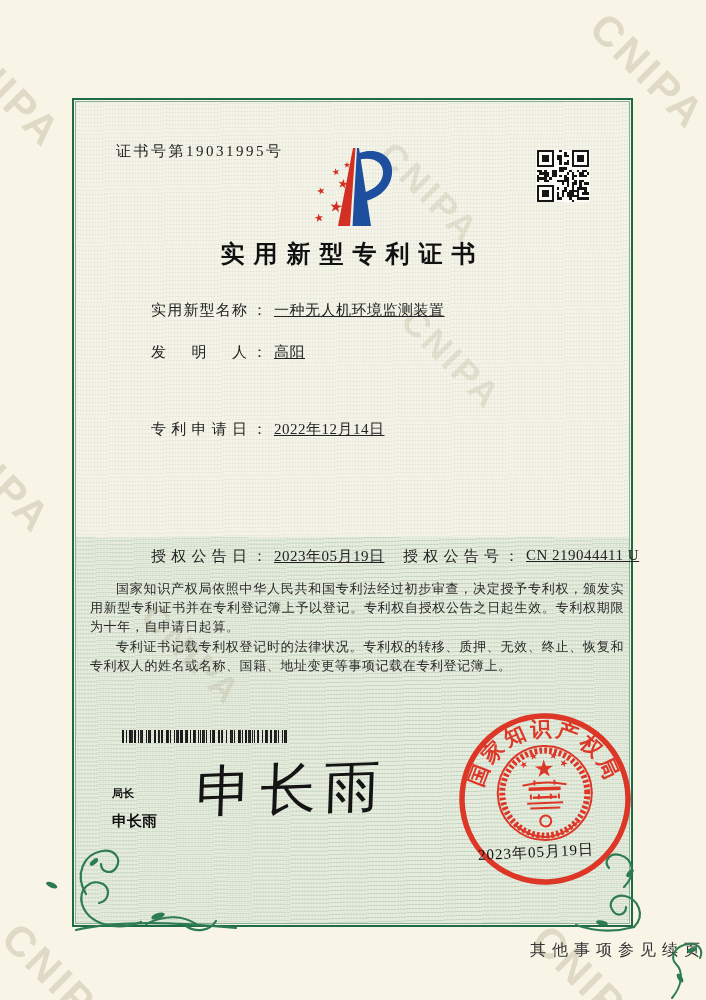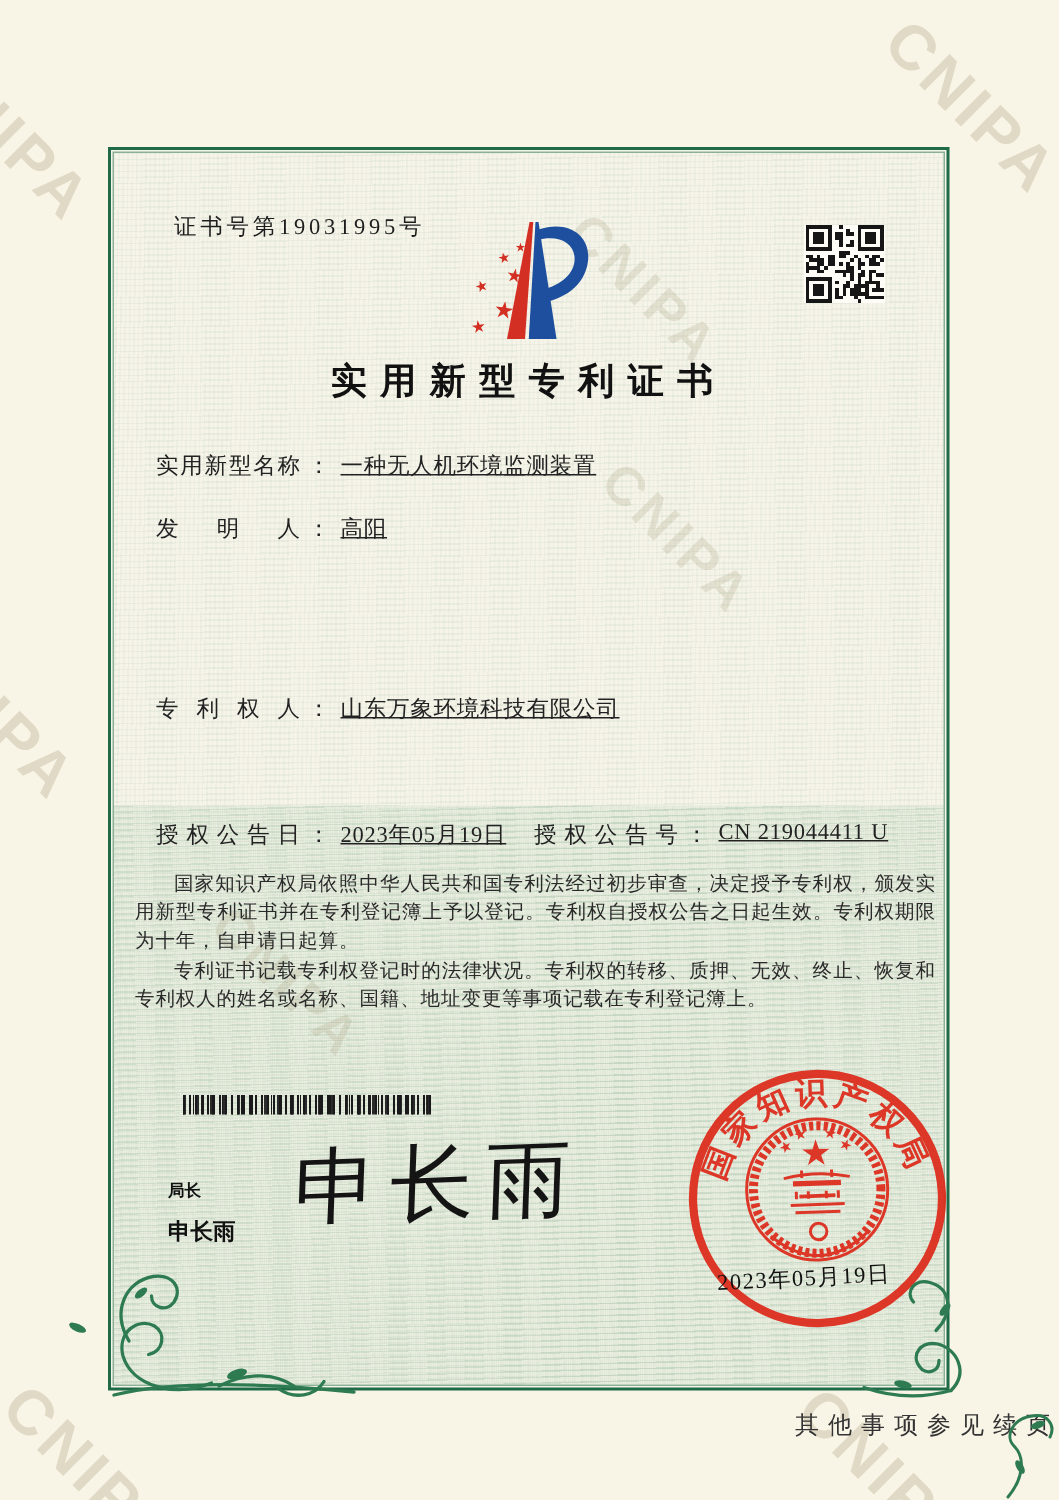--- a/index.html
+++ b/index.html
@@ -33,21 +33,21 @@
   .cert .wm{z-index:1;}
   .cert > .c{position:absolute;z-index:2;}
 
   .cert-number{left:42px;top:42px;font-size:15px;letter-spacing:2.5px;color:var(--ink);}
   .logo{left:220px;top:36px;width:104px;height:106px;}
   .qr{left:462px;top:50px;width:54px;height:52px;}
   .title{left:0;top:138px;width:100%;text-align:center;font-size:24px;font-weight:700;
          letter-spacing:9px;color:#111;}
 
   .row{left:30px;font-size:15px;color:#222;white-space:nowrap;}
-  .flabel{display:inline-block;width:96px;text-align:justify;text-align-last:justify;vertical-align:top;}
+  .flabel{display:inline-block;width:96px;text-align:justify;text-align-last:justify;vertical-align:top;margin-left:47px;}
   .colon{display:inline-block;margin:0 7px 0 5px;vertical-align:top;}
   .fvalue{letter-spacing:.5px;text-decoration:underline;}
   .row-addr{white-space:normal;}
   .row-addr .fvalue{display:inline-block;width:352px;line-height:19px;vertical-align:top;}
   .pair2{position:absolute;left:252px;top:0;white-space:nowrap;}
 
   .para{left:16px;width:534px;font-size:13px;line-height:19px;color:#2a2a2a;text-indent:2em;
         text-align:justify;letter-spacing:.6px;}
 
   .barcode{left:48px;top:630px;width:166px;height:13px;
@@ -250,22 +250,22 @@
     </svg>
 
     <div class="c title">实用新型专利证书</div>
 
     <div class="c row" style="top:201px;">
       <span class="flabel">实用新型名称</span><span class="colon">：</span><span class="fvalue">一种无人机环境监测装置</span>
     </div>
     <div class="c row" style="top:243px;">
       <span class="flabel">发明人</span><span class="colon">：</span><span class="fvalue">高阳</span>
     </div>
-    <div class="c row" style="top:363px;">
-      <span class="flabel">专利权人</span><span class="colon">：</span><span class="fvalue">山东万象环境科技有限公司</span>
+    <div class="c row" style="top:320px;">
+      <span class="flabel">专利申请日</span><span class="colon">：</span><span class="fvalue">2022年12月14日</span>
     </div>
     <div class="c row" style="top:447px;">
       <span class="flabel">授权公告日</span><span class="colon">：</span><span class="fvalue">2023年05月19日</span>
       <span class="pair2">
         <span class="flabel">授权公告号</span><span class="colon">：</span><span class="fvalue">CN 219044411 U</span>
       </span>
     </div>
 
     <div class="c para" style="top:479px;">国家知识产权局依照中华人民共和国专利法经过初步审查，决定授予专利权，颁发实用新型专利证书并在专利登记簿上予以登记。专利权自授权公告之日起生效。专利权期限为十年，自申请日起算。</div>
     <div class="c para" style="top:537px;">专利证书记载专利权登记时的法律状况。专利权的转移、质押、无效、终止、恢复和专利权人的姓名或名称、国籍、地址变更等事项记载在专利登记簿上。</div>

